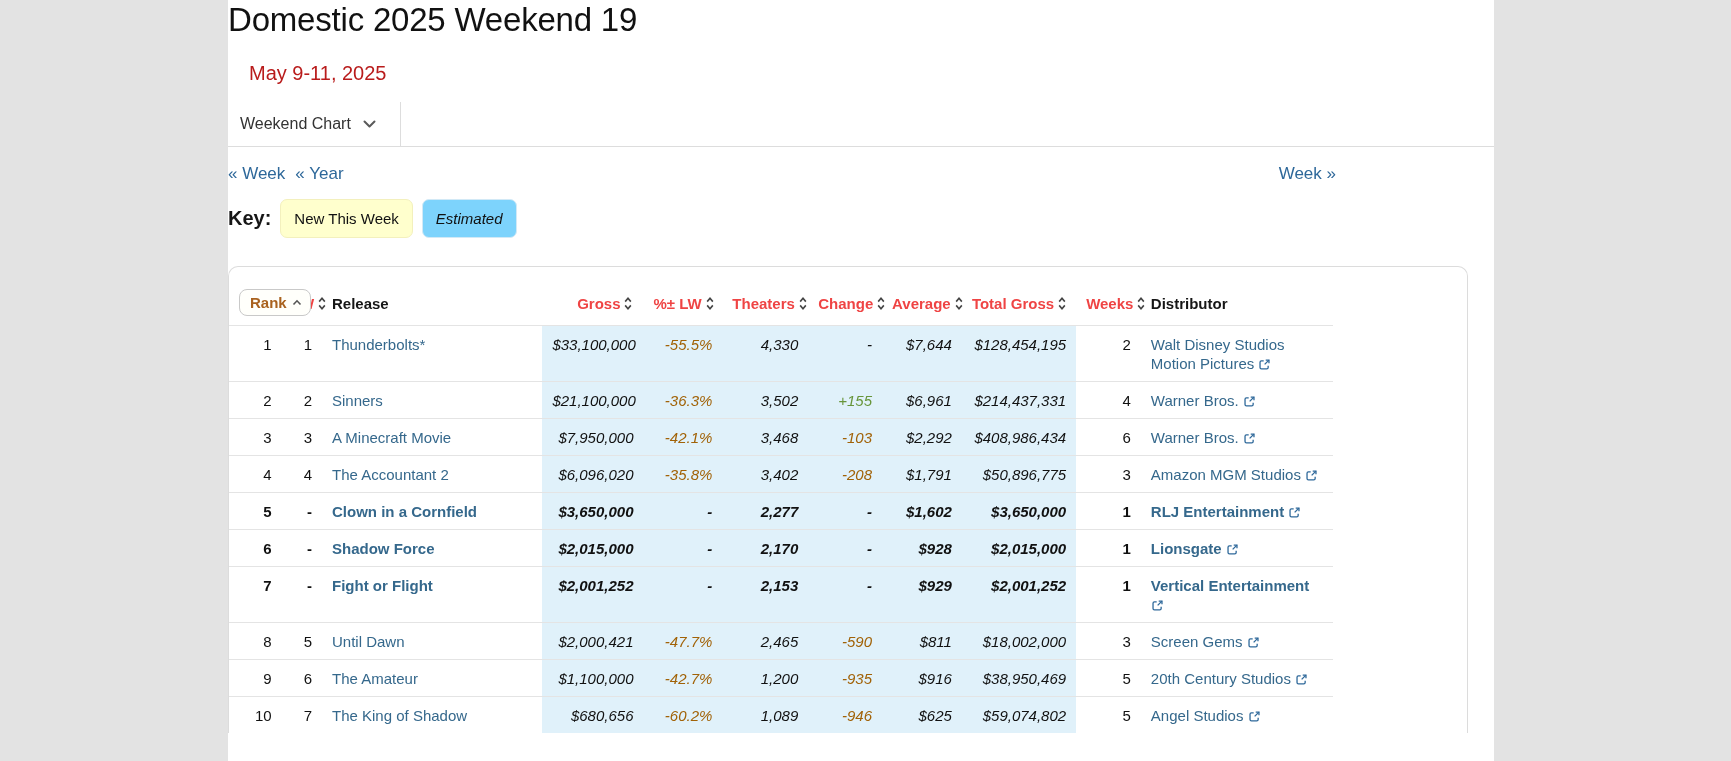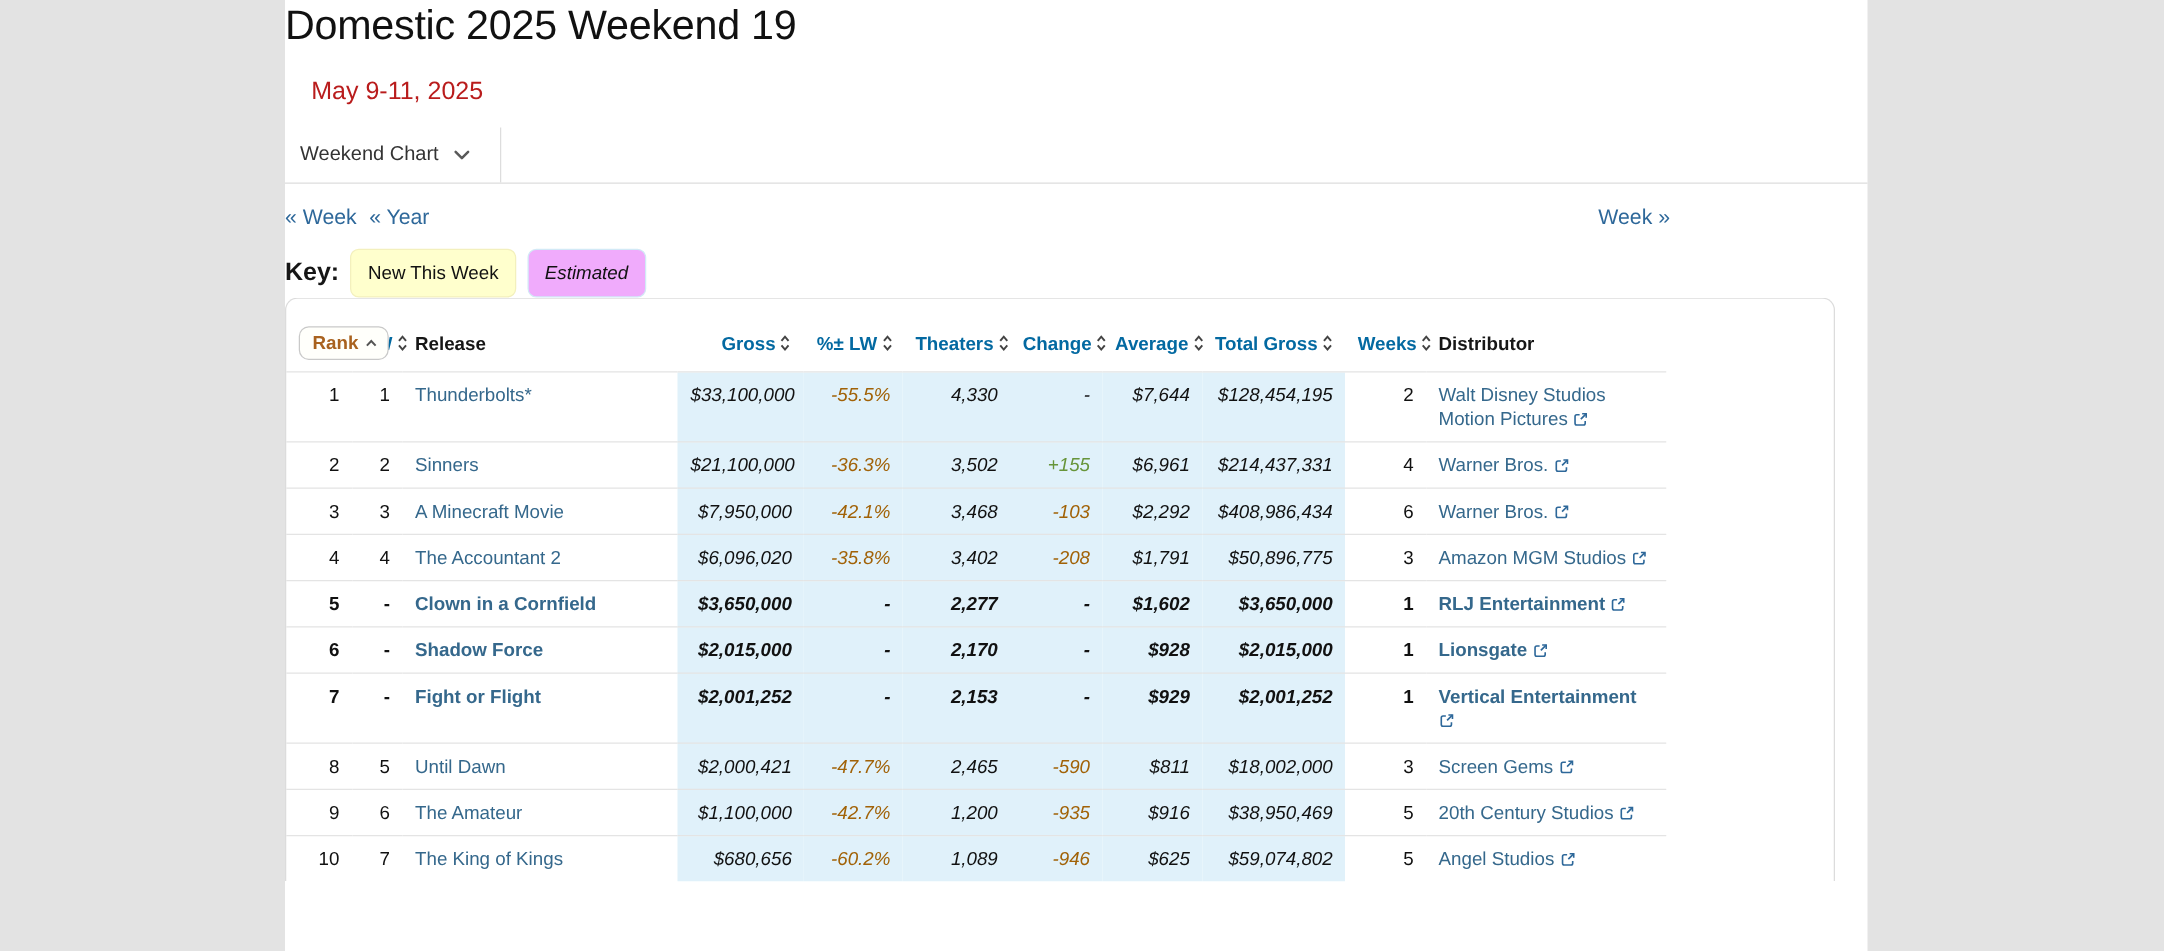--- a/index.html
+++ b/index.html
@@ -42,25 +42,25 @@
   }
   .nav-left { display: flex; gap: 10px; }
   a.navlink { color: #2e689a; text-decoration: none; cursor: pointer; }
   .key-row { margin-top: 15px; display: flex; align-items: center; gap: 9px; }
   .key-label { font-size: 20px; font-weight: 700; }
   .chip {
     font-size: 15px; font-weight: 400; padding: 10px 13px;
     border-radius: 7px; color: #111;
   }
   .chip-new { background: #ffffcd; border: 1px solid #f3f0bd; }
-  .chip-est { background: #f0abfc; border: 1px solid #d2e9f6; font-style: italic; }
+  .chip-est { background: #7dd3fc; border: 1px solid #d2e9f6; font-style: italic; }
 
   
   .table-outer {
-    width: 1240px;
+    margin-top: 28px; width: 1240px;
     border: 1px solid #dcdcdc; border-bottom: none;
     border-radius: 10px 10px 0 0;
     padding-top: 17px;
   }
   table { border-collapse: collapse; table-layout: fixed; width: 1104px; font-size: 15px; }
   col.c-rank  { width: 52px; }
   col.c-lw    { width: 40px; }
   col.c-rel   { width: 218px; }
   col.c-gross { width: 100px; }
   col.c-pct   { width: 78px; }
@@ -69,21 +69,21 @@
   col.c-avg   { width: 79px; }
   col.c-total { width: 113px; }
   col.c-wks   { width: 64px; }
   col.c-dist  { width: 190px; }
 
   thead th {
     font-weight: 700; text-align: right; padding: 6px 10px 8px;
     white-space: nowrap; vertical-align: middle;
   }
   thead th.al { text-align: left; }
-  th .sortable { color: #0369a1; cursor: pointer; }
+  th .sortable { color: #ef4444; cursor: pointer; }
   .sort-icon { margin-left: 3px; vertical-align: -2px; }
   .rank-tab {
     display: inline-flex; align-items: center; gap: 5px;
     border: 1px solid #c9c9c9; border-radius: 8px;
     padding: 4px 8px 4px 10px; background: #fffffb;
     color: #a9621f; cursor: pointer; position: relative; top: -1px;
   }
   tbody tr { border-top: 1px solid #e4e4e4; }
   tbody td {
     padding: 9px 10px 8px; text-align: right; vertical-align: top;
@@ -369,21 +369,21 @@
                   <path d="M7 3.5H4.2C3.3 3.5 2.5 4.3 2.5 5.2v6.6c0 .9.8 1.7 1.7 1.7h6.6c.9 0 1.7-.8 1.7-1.7V9.5" fill="none" stroke="currentColor" stroke-width="1.6"></path>
                   <path d="M9.5 2.5h4v4" fill="none" stroke="currentColor" stroke-width="1.6"></path>
                   <path d="M13.4 2.6 8.2 7.8" fill="none" stroke="currentColor" stroke-width="1.6"></path>
                 </svg></a>
     </td>
   </tr>
 
   <tr>
     <td><span>10</span></td>
     <td><span>7</span></td>
-    <td class="al"><a class="cell-link">The King of Kings</a></td>
+    <td class="al"><a class="cell-link">The King of Shadow</a></td>
     <td class="est"><span>$680,656</span></td>
     <td class="est"><span class="neg">-60.2%</span></td>
     <td class="est"><span>1,089</span></td>
     <td class="est"><span class="neg">-946</span></td>
     <td class="est"><span>$625</span></td>
     <td class="est"><span>$59,074,802</span></td>
     <td><span>5</span></td>
     <td class="al">
       <a class="cell-link"><span>Angel Studios</span> <svg class="ext-icon" width="13" height="13" viewBox="0 0 16 16">
                   <path d="M7 3.5H4.2C3.3 3.5 2.5 4.3 2.5 5.2v6.6c0 .9.8 1.7 1.7 1.7h6.6c.9 0 1.7-.8 1.7-1.7V9.5" fill="none" stroke="currentColor" stroke-width="1.6"></path>

